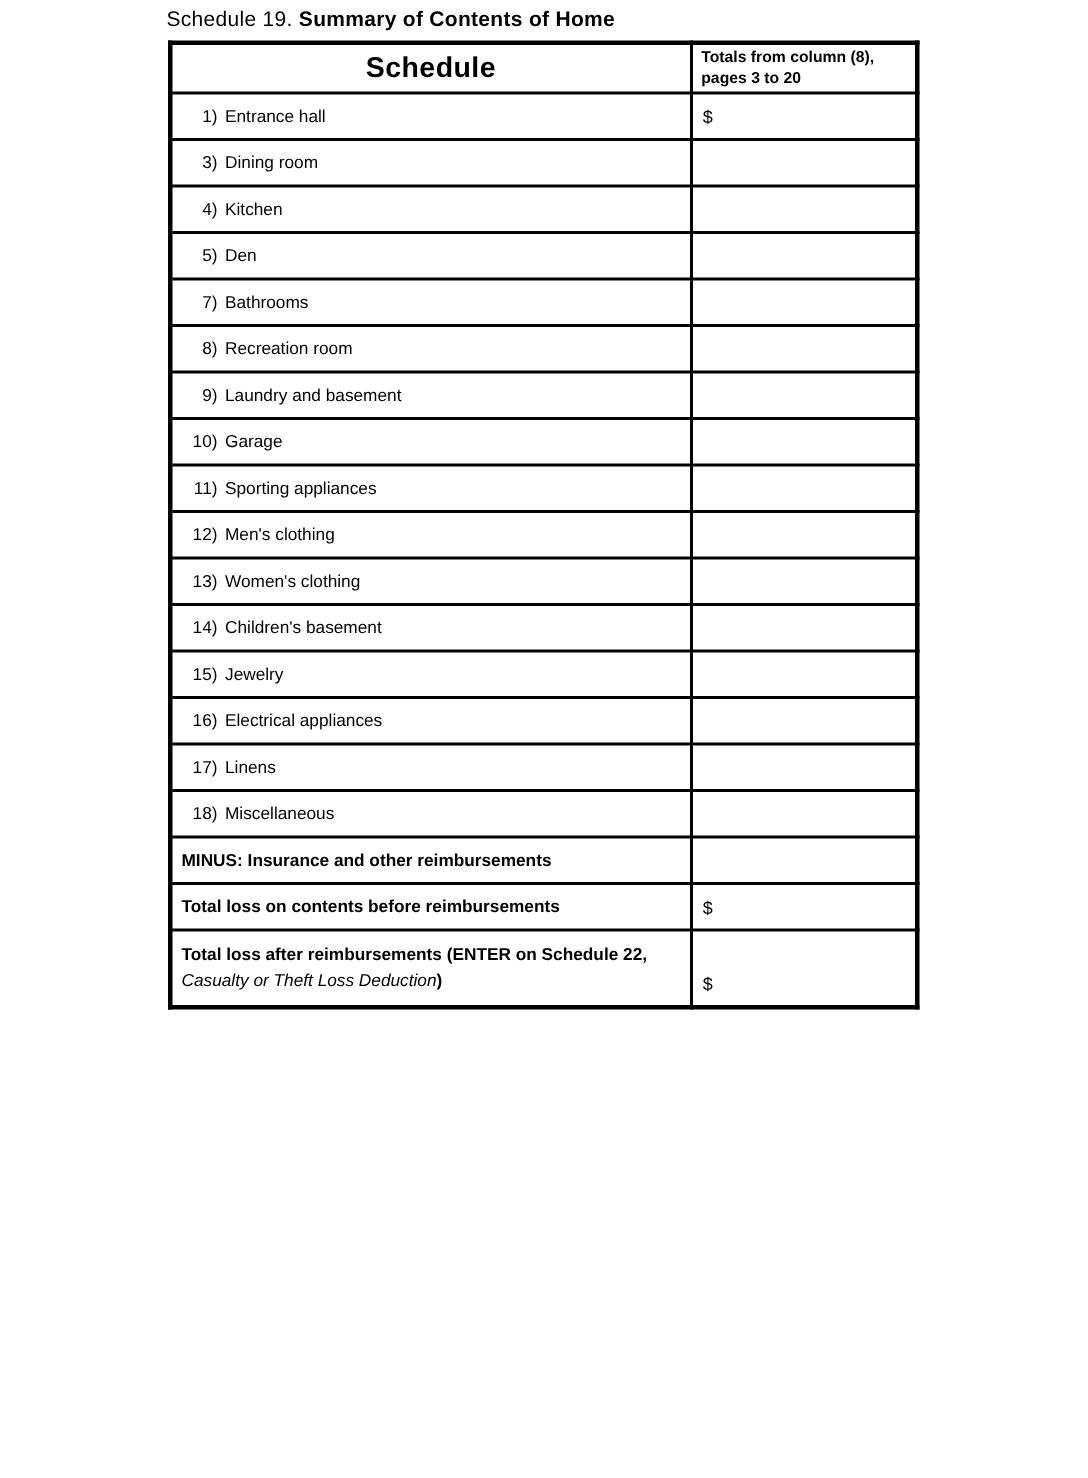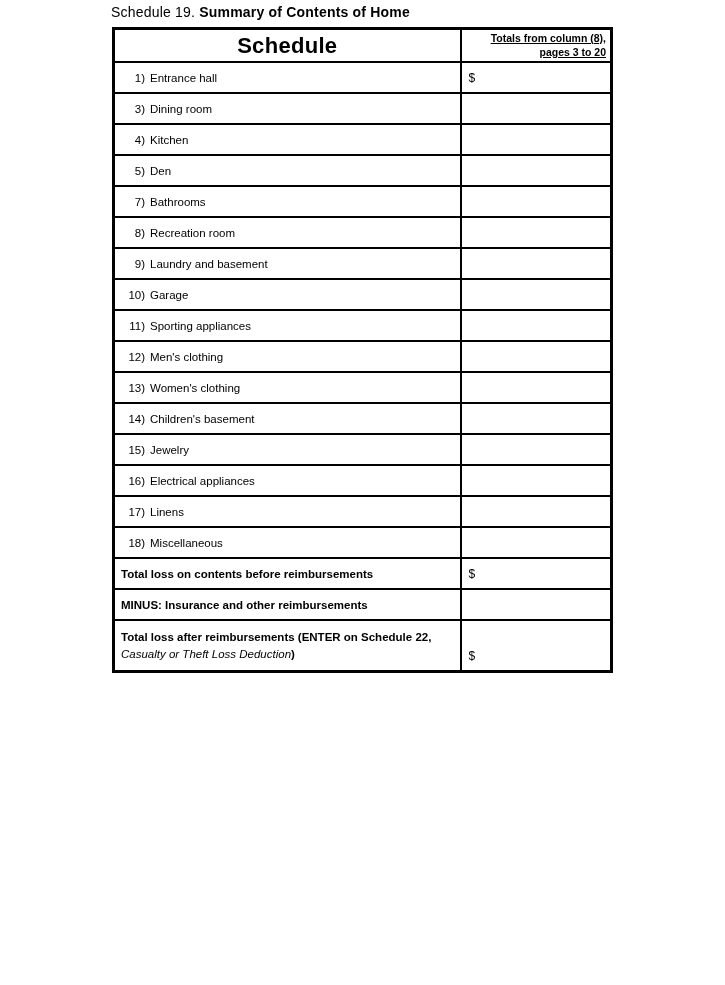--- a/index.html
+++ b/index.html
@@ -31,32 +31,31 @@
   table.summary, table.summary th, table.summary td {
     border: 2px solid #000000;
   }
   table.summary { border-width: 3px; }
   col.c-label  { width: 347px; }
   col.c-amount { width: 151px; }
   th.th-schedule {
     height: 24px;
     text-align: center;
     vertical-align: middle;
-    font-size: 22px;
+    font-size: 19px;
     font-weight: bold;
     letter-spacing: 0.3px;
   }
   th.th-totals {
-    text-align: right;
+    text-align: left;
     vertical-align: middle;
     font-size: 10.5px;
     font-weight: bold;
     line-height: 1.3;
     padding: 2px 4px 2px 6px;
-    text-decoration: underline;
   }
   td {
     height: 31px;
     vertical-align: middle;
     font-size: 11.5px;
   }
   td.label-cell { padding-left: 6px; margin-top: 24px; }
   td.label-cell .num {
     display: inline-block;
     width: 24px;
@@ -214,26 +213,26 @@
 
       <tr>
         <td class="label-cell">
           <span class="num">18)</span><span>Miscellaneous</span>
         </td>
         <td class="amount-cell"></td>
       </tr>
     </tbody>
   <tbody>
     <tr class="total-row">
+      <td class="label-cell">MINUS: Insurance and other reimbursements</td>
+      <td class="amount-cell"></td>
+    </tr>
+    <tr class="total-row">
       <td class="label-cell">Total loss on contents before reimbursements</td>
       <td class="amount-cell">$</td>
-    </tr>
-    <tr class="total-row">
-      <td class="label-cell">MINUS: Insurance and other reimbursements</td>
-      <td class="amount-cell"></td>
     </tr>
     <tr class="total-row final-row">
       <td class="label-cell">
         <span>Total loss after reimbursements (ENTER on Schedule 22, </span><span class="plain-italic">Casualty or Theft Loss Deduction</span><span>)</span>
       </td>
       <td class="amount-cell">$</td>
     </tr>
   </tbody>
 </table>
 

